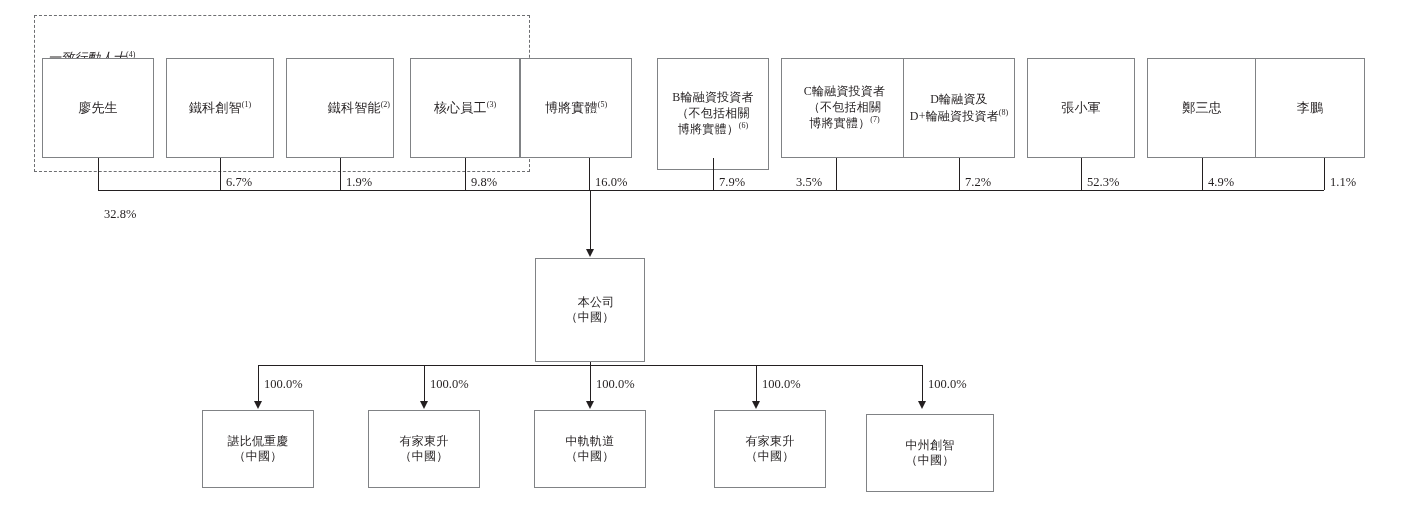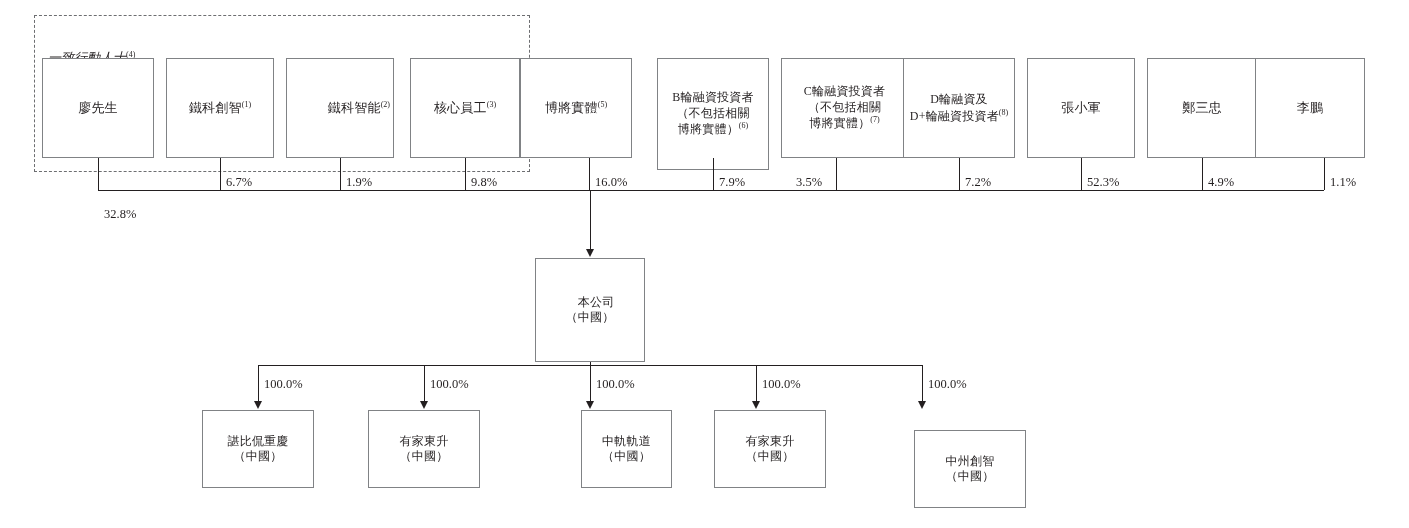--- a/index.html
+++ b/index.html
@@ -192,24 +192,24 @@
         <div class="label"><span>本公司</span><br><span>（中國）</span></div>
       </div>
     </div>
   <div id="layer-subsidiaries">
       <div class="box multiline" style="left: 202px; top: 410px; width: 112px; height: 78px;">
         <div class="label"><span>諶比侃重慶</span><br><span>（中國）</span></div>
       </div>
       <div class="box multiline" style="left: 368px; top: 410px; width: 112px; height: 78px;">
         <div class="label"><span>有家東升</span><br><span>（中國）</span></div>
       </div>
-      <div class="box multiline" style="left: 534px; top: 410px; width: 91px; height: 78px; margin-left: 47px;">
+      <div class="box multiline" style="left: 534px; top: 410px; width: 112px; height: 78px;">
         <div class="label"><span>中軌軌道</span><br><span>（中國）</span></div>
       </div>
       <div class="box multiline" style="left: 700px; top: 410px; width: 112px; height: 78px; margin-left: 14px;">
         <div class="label"><span>有家東升</span><br><span>（中國）</span></div>
       </div>
-      <div class="box multiline" style="left: 866px; top: 430px; width: 112px; height: 78px; margin-left: 48px;">
+      <div class="box multiline" style="left: 866px; top: 414px; width: 128px; height: 78px;">
         <div class="label"><span>中州創智</span><br><span>（中國）</span></div>
       </div>
     </div>
 
 </div>
 
 </body></html>

